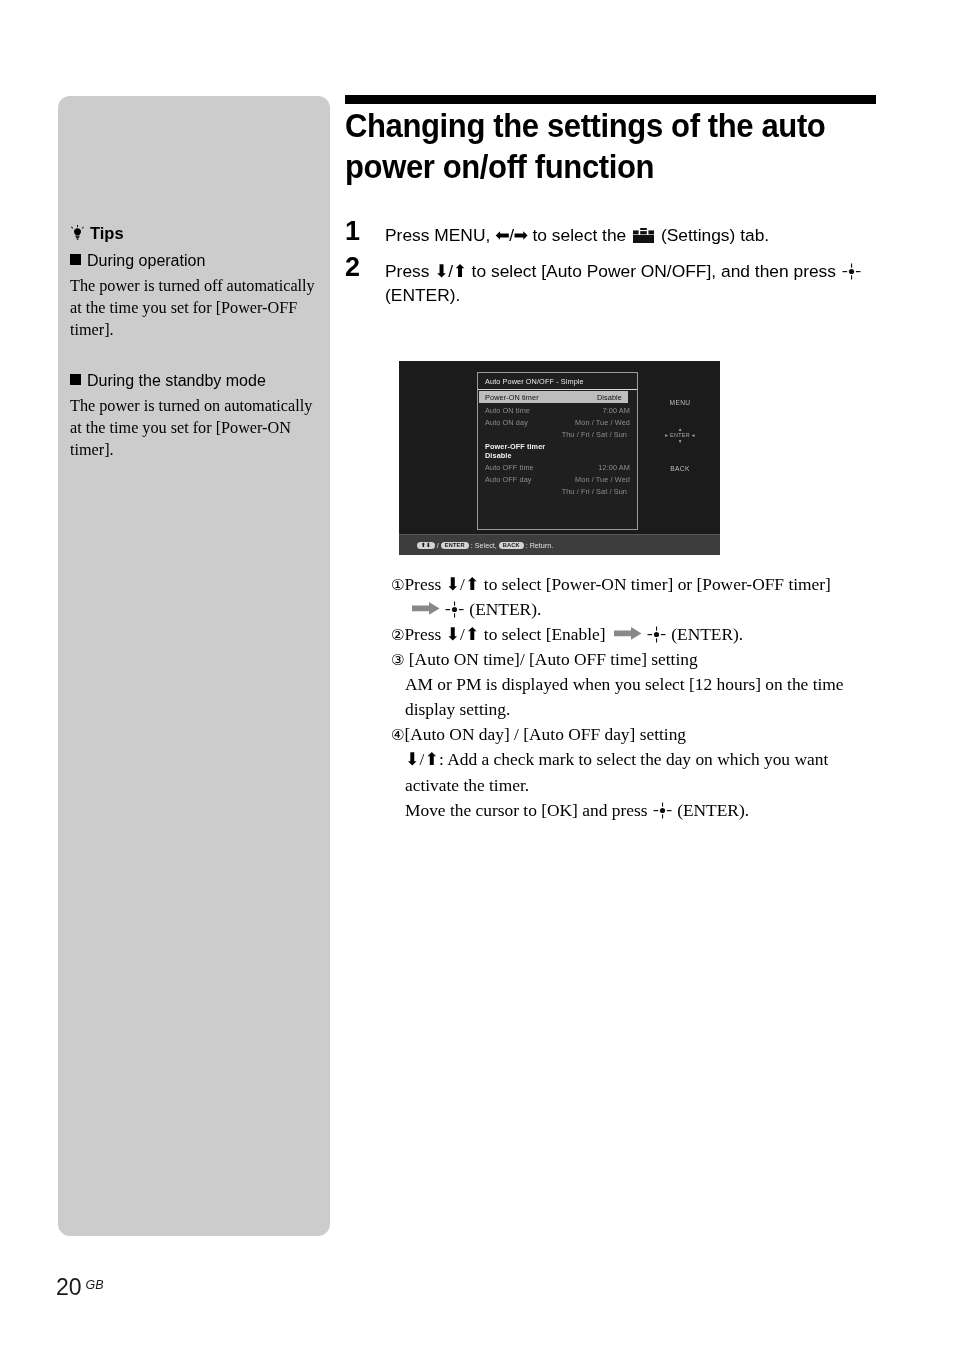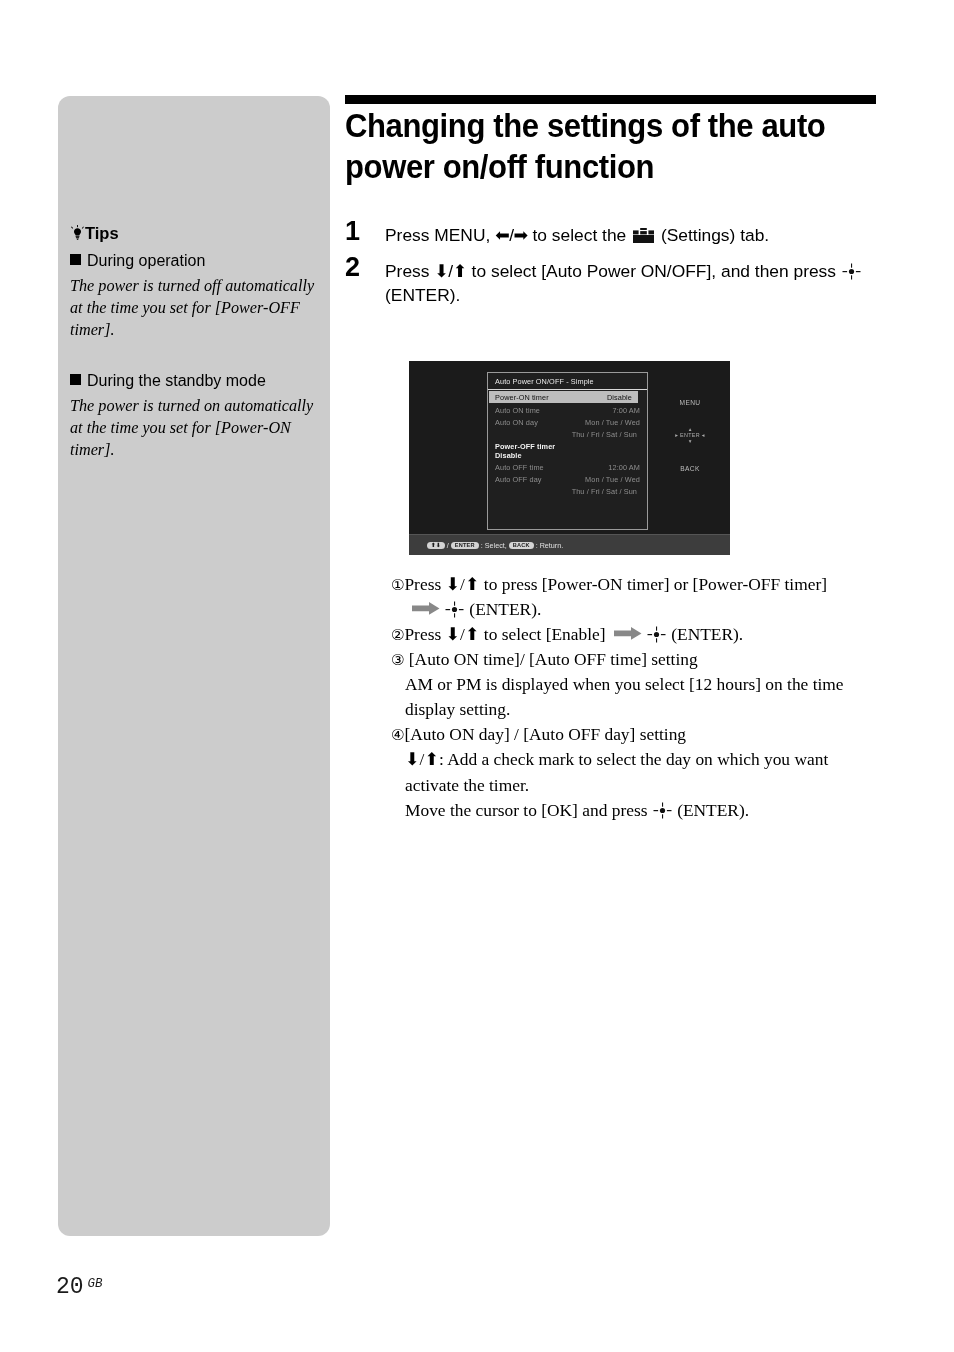--- a/index.html
+++ b/index.html
@@ -32,20 +32,21 @@
     top: 128px;
     width: 250px;
   }
   .tips-head {
     font-family: "Liberation Sans", sans-serif;
     font-weight: bold;
     font-size: 16.5px;
     line-height: 1.2;
     display: flex;
     align-items: center;
+    gap: 5px;
     margin-bottom: 7px;
   }
   .bulb-icon {
     display: inline-block;
     width: 15px;
     height: 17px;
     position: relative;
   }
   .bulb-icon svg { display: block; }
   .sq-head {
@@ -62,21 +63,20 @@
     height: 11px;
     background: #000;
     margin-right: 6px;
     vertical-align: 1px;
   }
   .tips-body {
     font-family: "Liberation Serif", serif;
     font-size: 16.2px;
     line-height: 1.36;
     margin: 0 0 30px 0;
-    font-style: italic;
   }
   .tips-body.last { margin-bottom: 0; }
   .title-rule {
     position: absolute;
     left: 345px;
     top: 95px;
     width: 531px;
     height: 9px;
     background: #000;
   }
@@ -150,21 +150,21 @@
     width: 28px;
     height: 15px;
     vertical-align: -1px;
     margin: 0 4px;
   }
   .fat-arrow svg { display: block; }
 
   
   .osd {
     position: absolute;
-    left: 409px;
+    left: 399px;
     top: 361px;
     width: 321px;
     height: 194px;
     background: #1b1b1b;
     overflow: hidden;
   }
   .osd-panel {
     position: absolute;
     left: 78px;
     top: 11px;
@@ -271,21 +271,21 @@
     font-size: 15px;
   }
   .ind1 { padding-left: 17px; }
   .ind2 { padding-left: 14px; }
 
   
   .page-foot {
     position: absolute;
     left: 56px;
     top: 1274px;
-    font-family: Liberation Mono, monospace;
+    font-family: Liberation Sans, sans-serif;
     font-size: 23px;
     color: #1a1a1a;
   }
   .page-foot .gb {
     font-size: 12.5px;
     font-style: italic;
     vertical-align: 6px;
     margin-left: 4px;
   }
 </style>
@@ -405,21 +405,21 @@
       <span class="pill">ENTER</span>
       <span>: Select, </span>
       <span class="pill">BACK</span>
       <span>: Return.</span>
   </div>
 
 </div>
 
 <div class="clist">
 
-  <p><span class="cn">①</span><span>Press ⬇/⬆ to press [Power-ON timer] or [Power-OFF timer]</span></p>
+  <p><span class="cn">①</span><span>Press ⬇/⬆ to select [Power-ON timer] or [Power-OFF timer]</span></p>
   <p class="ind1"><span class="fat-arrow"><svg width="28" height="15" viewBox="0 0 28 15">
           <path d="M0 4.6h17V1l10.5 6.4L17 13.8v-3.6H0z" fill="#888"></path>
         </svg></span><span class="enter-glyph"><svg width="19" height="17" viewBox="0 0 19 17">
           <circle cx="9.5" cy="8.5" r="2.6" fill="#111"></circle>
           <rect x="9" y="0.5" width="1.1" height="4.2" fill="#111"></rect>
           <rect x="9" y="12.3" width="1.1" height="4.2" fill="#111"></rect>
           <rect x="0.5" y="8" width="4.6" height="1.2" fill="#111"></rect>
           <rect x="13.9" y="8" width="4.6" height="1.2" fill="#111"></rect>
         </svg></span><span> (ENTER).</span></p>
 

